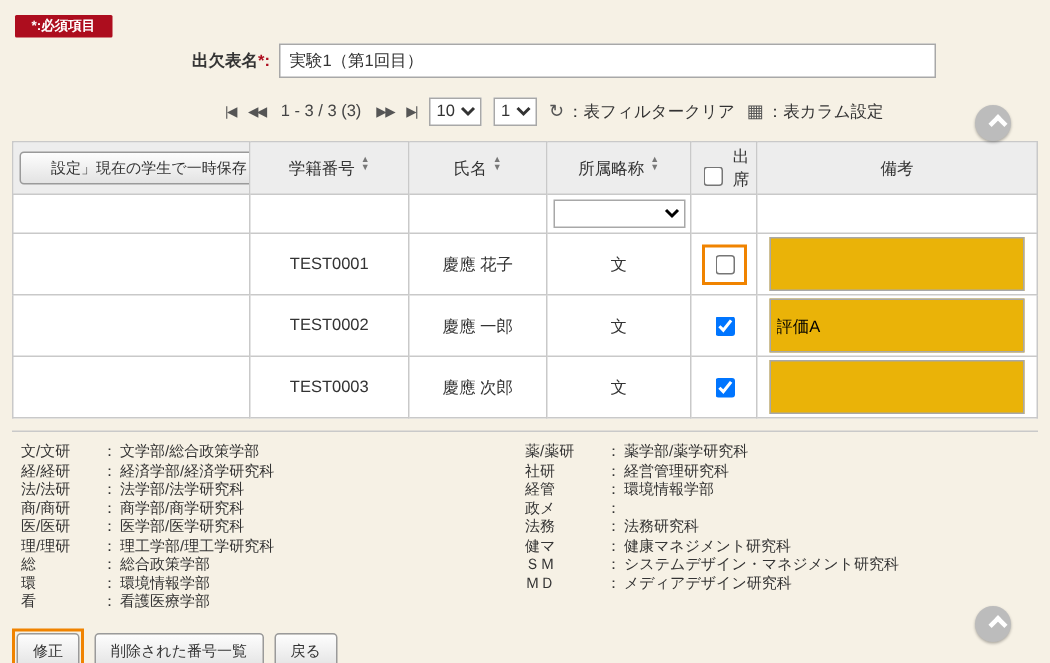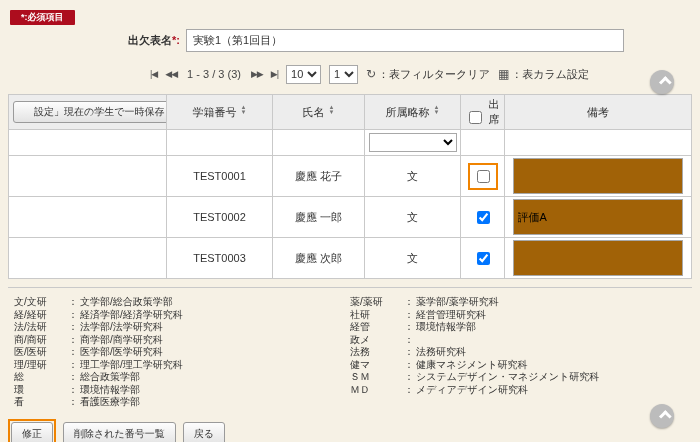--- a/index.html
+++ b/index.html
@@ -34,21 +34,21 @@
   .th-flex{display:inline-flex;align-items:flex-start;justify-content:center;gap:4px}
   .sort{display:inline-flex;flex-direction:column;justify-content:center}
   .sort span{display:block;font-size:6px;line-height:5px;color:#777}
   .att-hd{display:inline-flex;align-items:flex-end;gap:3px;cursor:pointer}
   .btn{
     background:linear-gradient(#fdfdfd,#e3e3e3);border:1px solid #9a9a9a;border-radius:3px;
     padding:4px 10px;font-size:10px;color:#333;cursor:pointer;font-family:inherit;white-space:nowrap;
   }
   .btn-sm{font-size:10px;padding:3px 20px}
   .flt-select{width:88px;height:19px;border:1px solid #a8a8a8;background:#fff;font-family:inherit}
-  .note-input{width:96%;height:21px;border:1px solid #a8a8a8;padding:17px 4px;font-size:11px;font-family:inherit;background:#a16207}
+  .note-input{width:96%;height:21px;border:1px solid #a8a8a8;padding:17px 4px;font-size:11px;font-family:inherit;background:#eab308}
   .hl-box{display:inline-block;border:2px solid #f08300;padding:2px 3px;line-height:0;background:#fff}
   .legend{display:flex;margin:8px 8px 0;border-top:1px solid #c9c9c9;padding:8px 6px 2px}
   .legend-col{list-style:none;margin:0;padding:0;width:50%}
   .legend-col li{display:flex;line-height:12.5px;font-size:10px;color:#333}
   .lg-code{width:54px;flex:none;white-space:nowrap}
   .lg-sep{flex:none;margin-right:2px}
   .footer{display:flex;align-items:center;gap:7px;margin:8px 0 0 8px}
   .hl-wrap{border:2px solid #f08300;padding:1px;display:inline-block;line-height:0}
   .scroll-top{
     position:absolute;right:26px;width:24px;height:24px;border-radius:50%;background:#bcbcbc;

